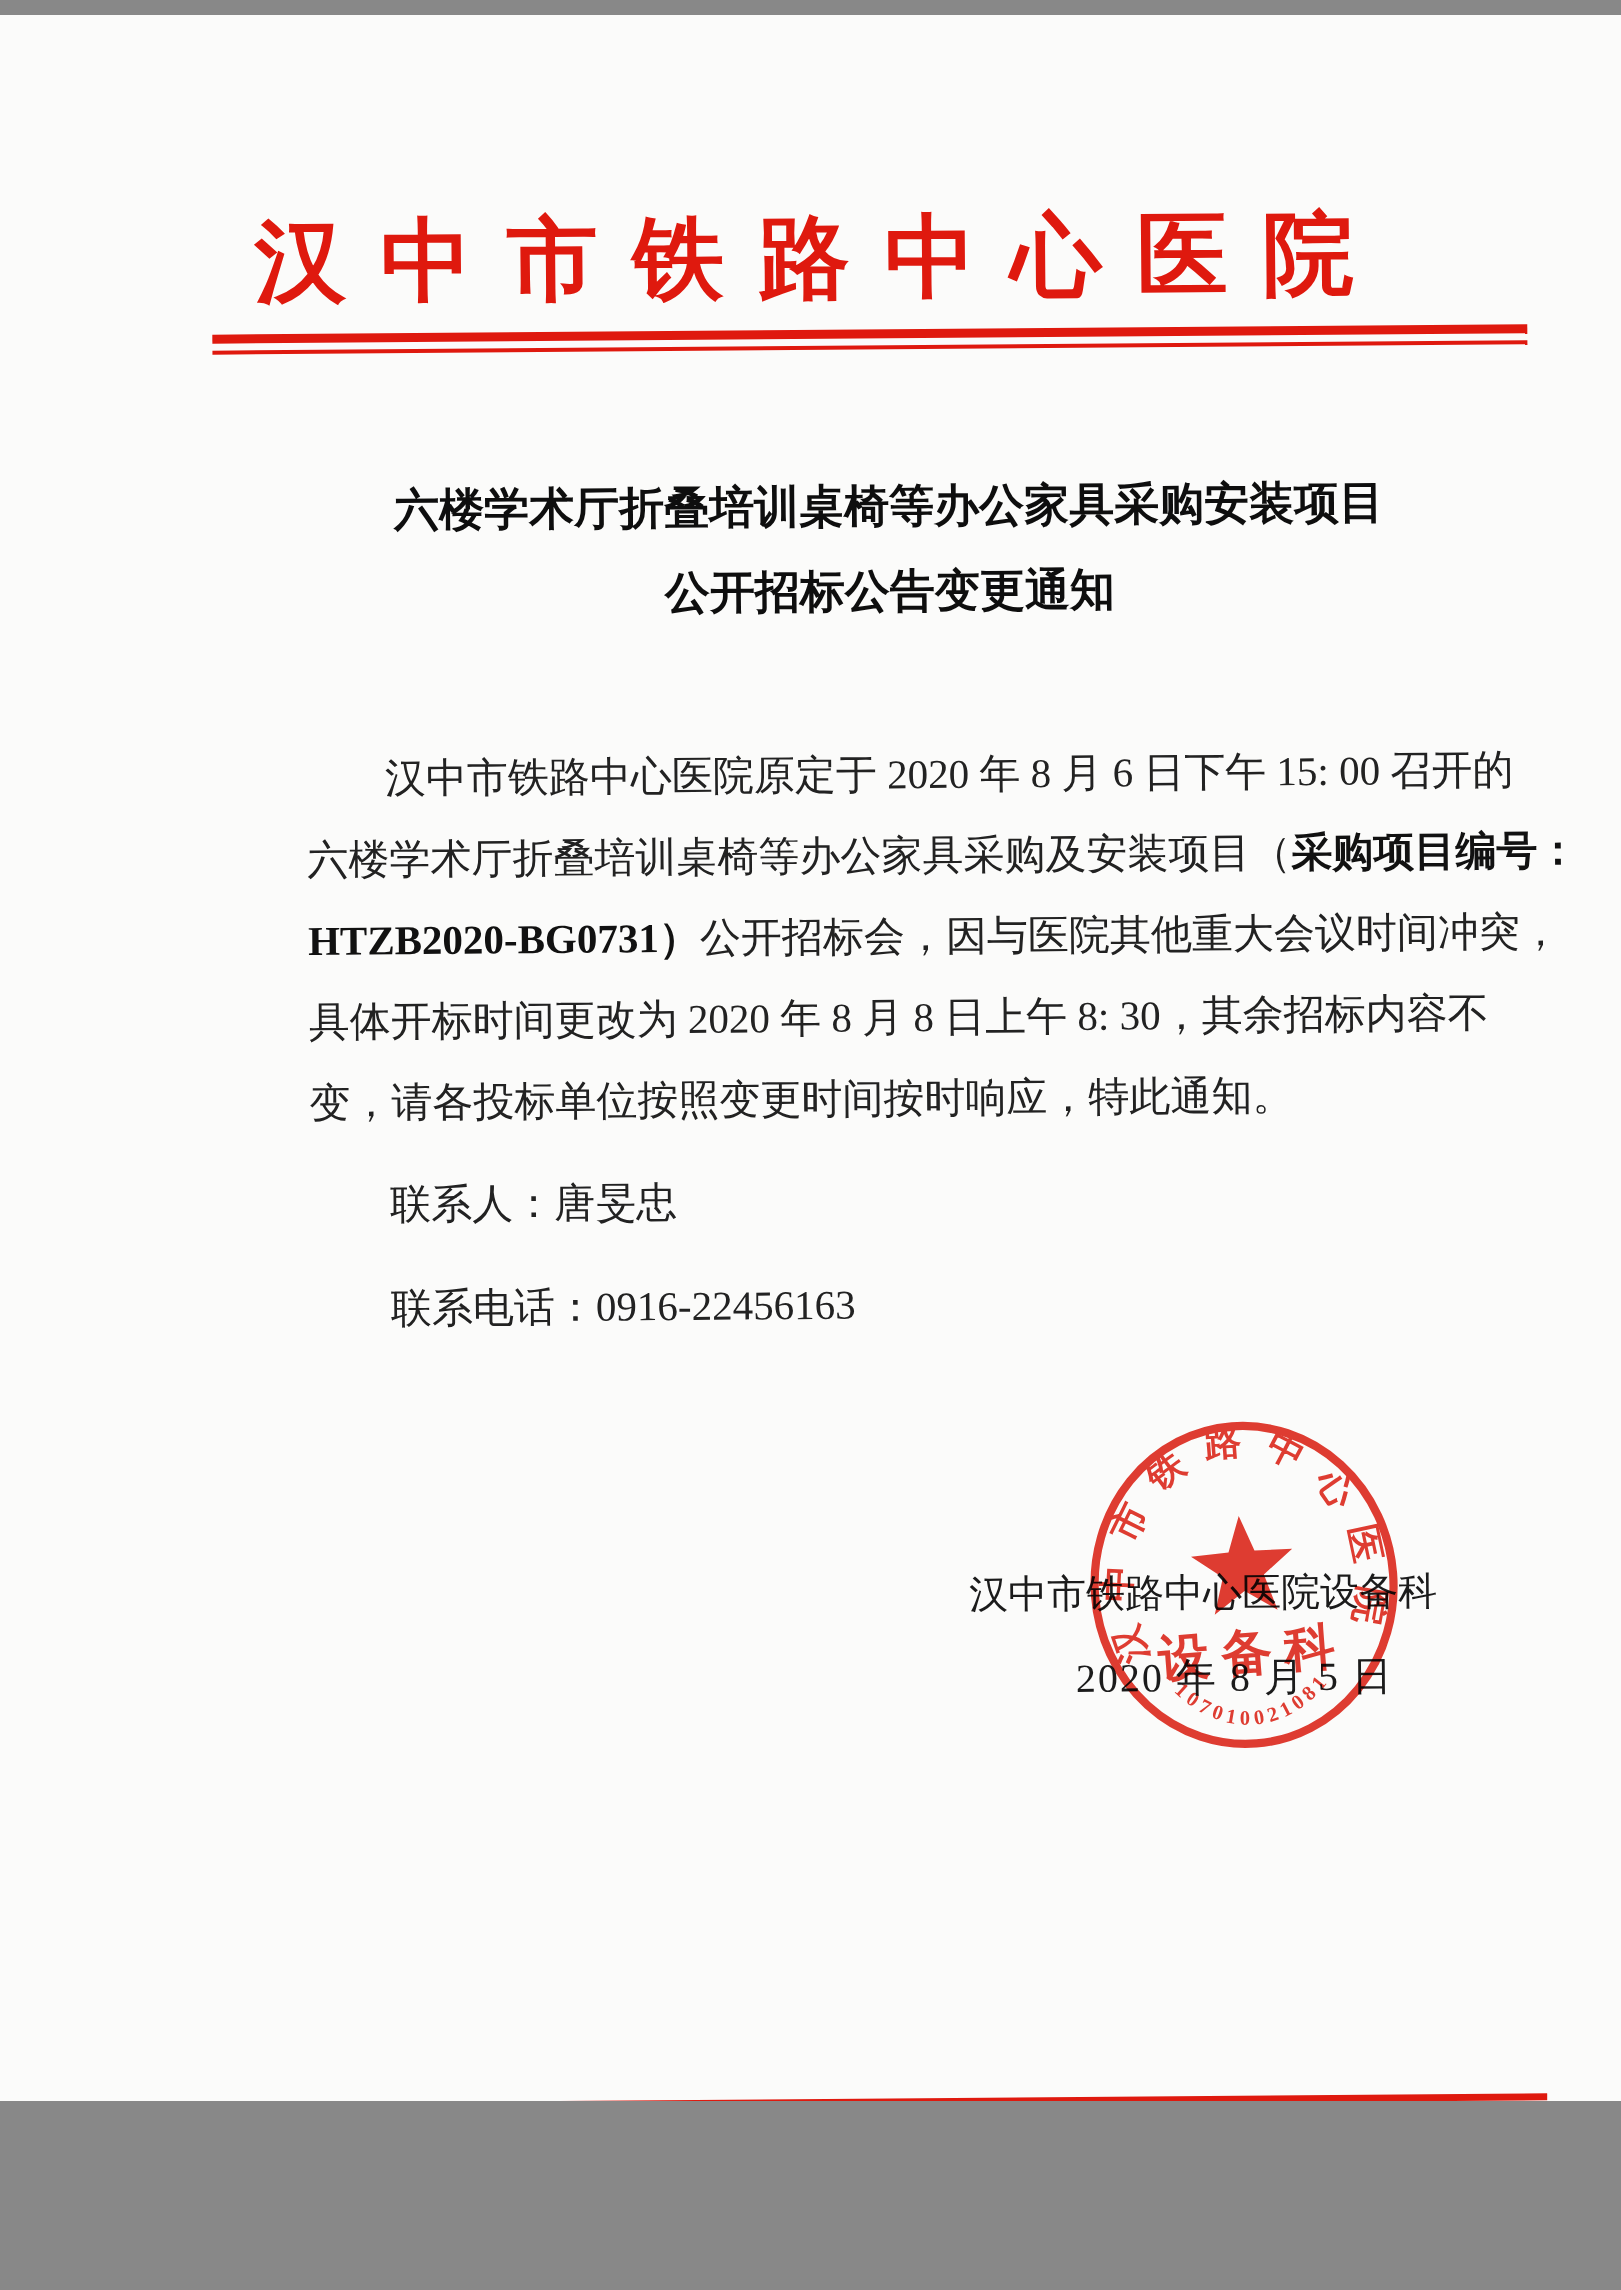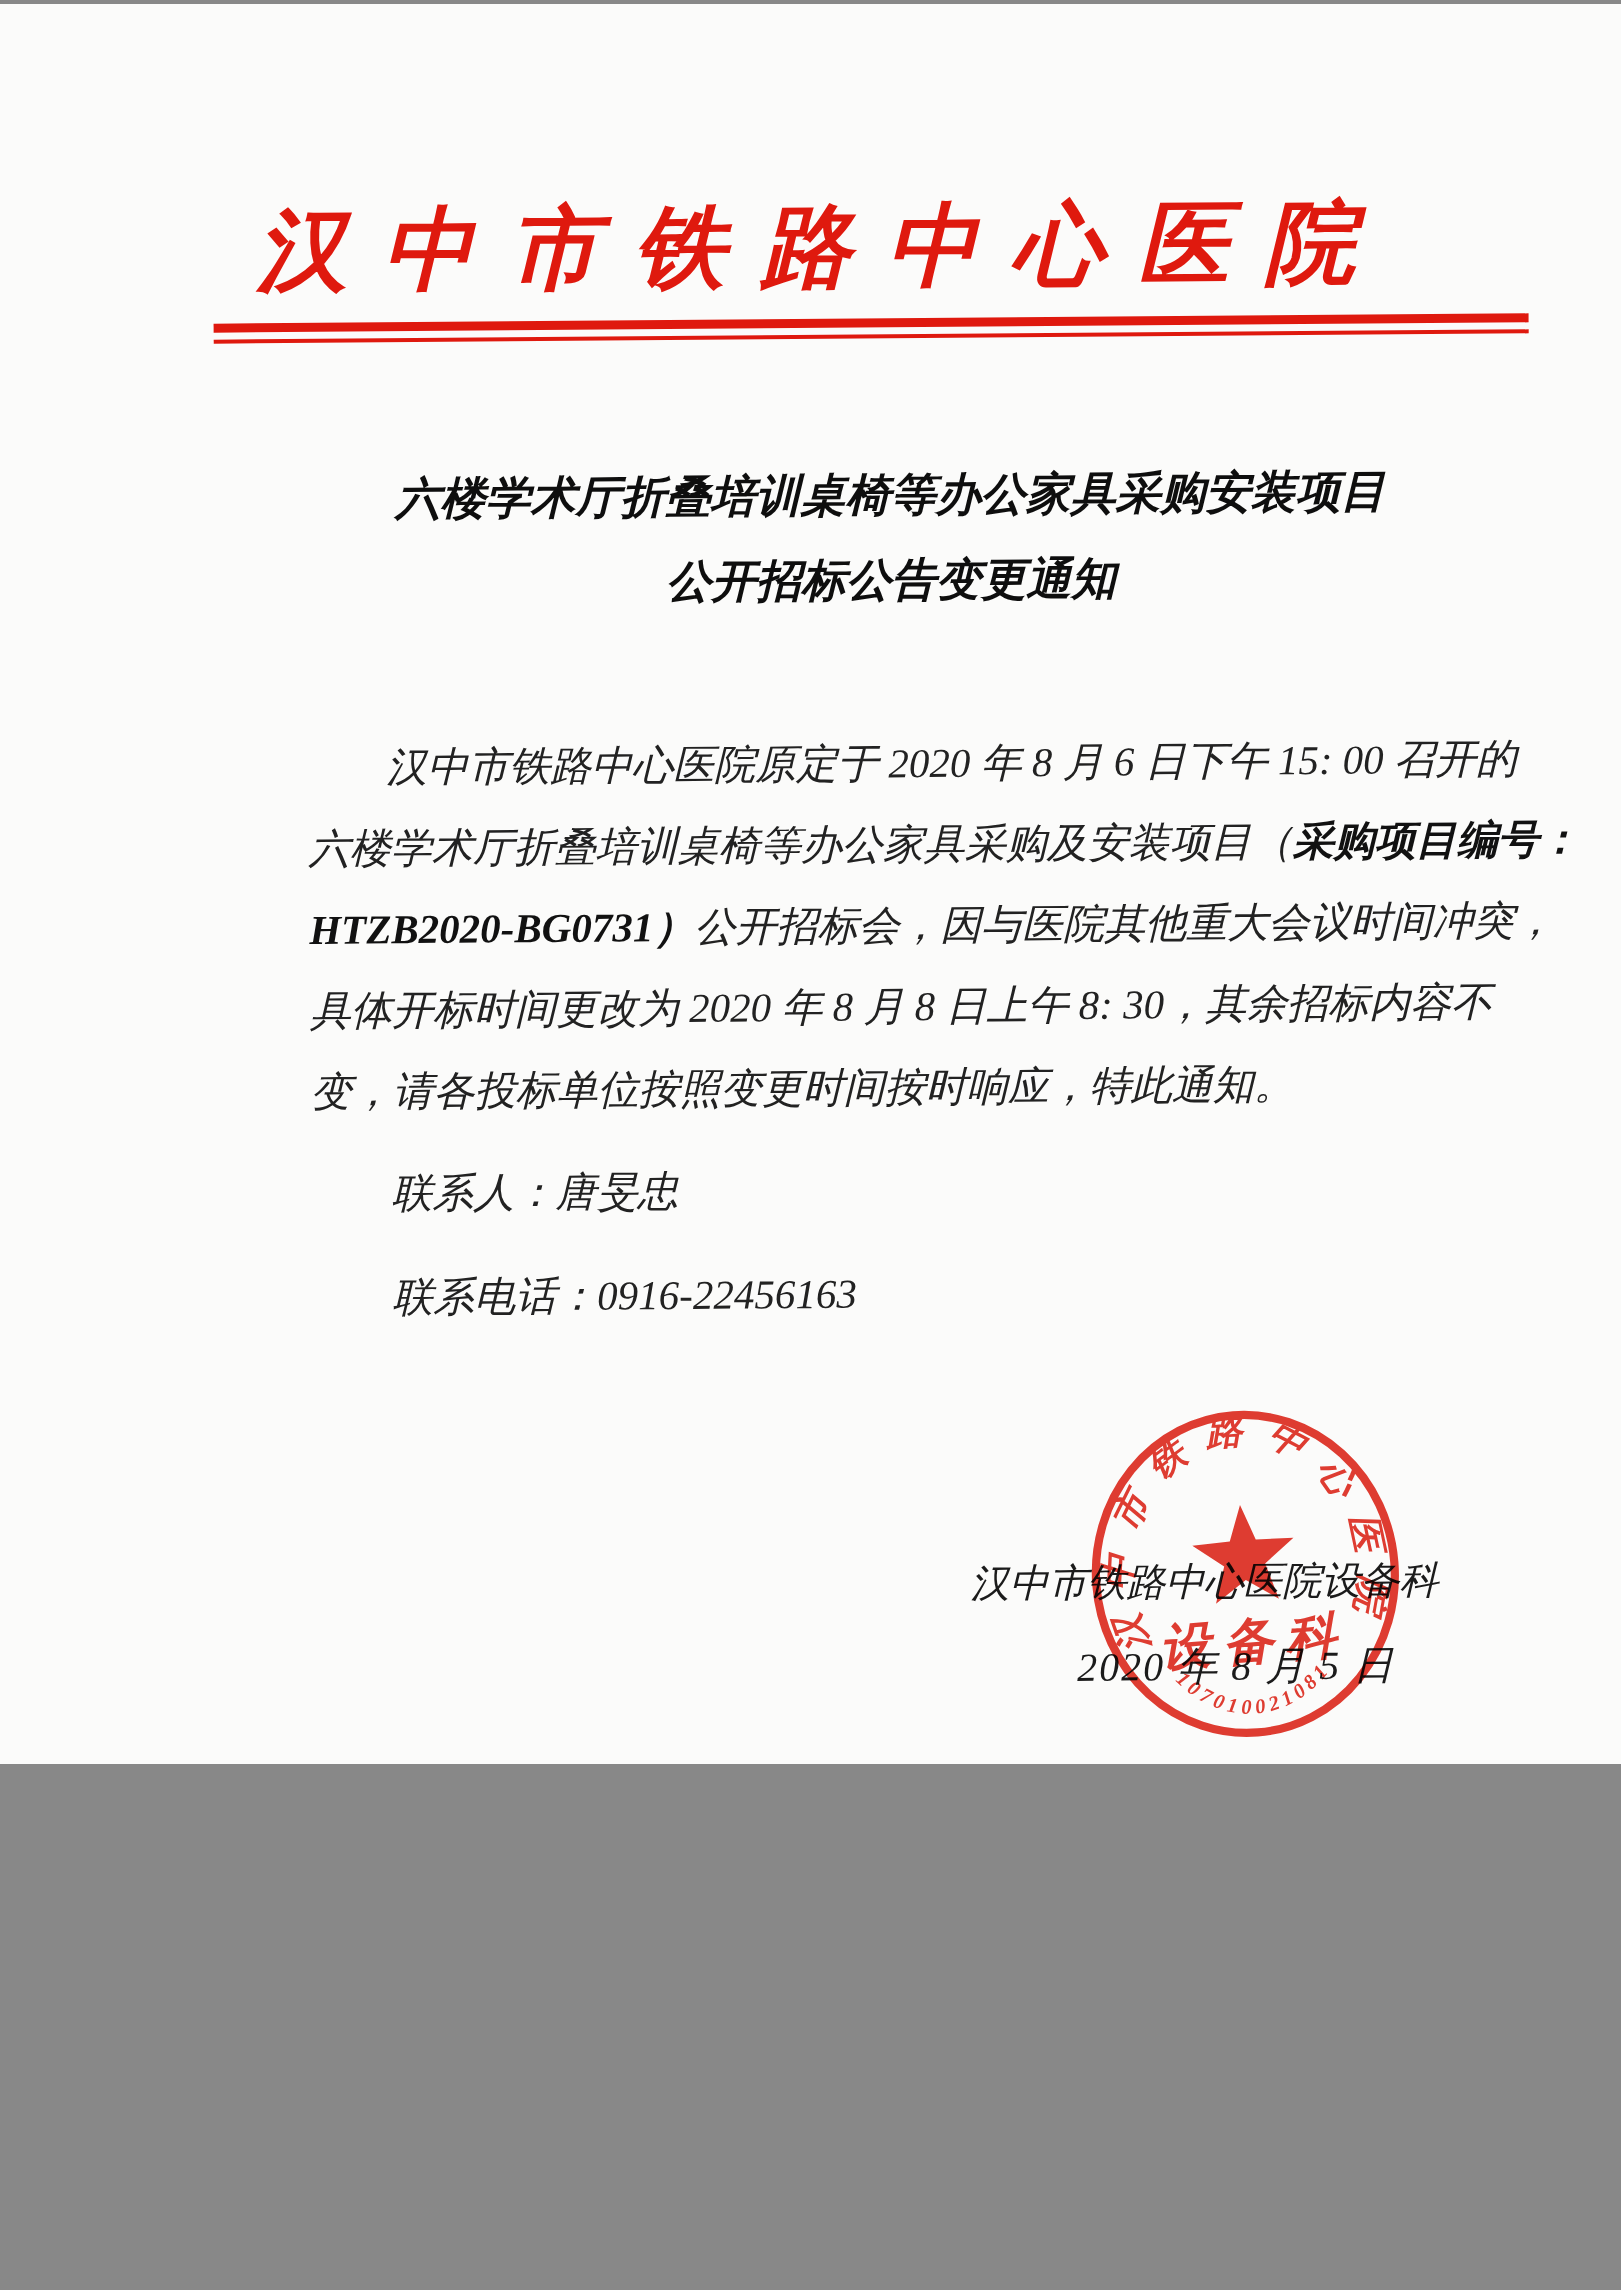--- a/index.html
+++ b/index.html
@@ -1,24 +1,23 @@
 <!DOCTYPE html>
 <html style="--accent-red: #df190e; --seal-red: #dc3024; --ink: #1d1d1d;"><head>
 <meta charset="utf-8">
 <style>
   html,body{margin:0;padding:0;background:#888;}
   .page{
     position:relative;
-    width:1621px;height:1760px;
-    margin:4px auto;
+    width:1621px;height:2086px;
+    margin:15px auto;
     background:#fbfbfa;
     overflow:hidden;
     font-family:"Liberation Serif","DejaVu Serif",serif;
     color:var(--ink,#1d1d1d);
-    font-style:italic;
   }
   
   .top-shade{
     position:absolute;top:0;left:620;width:1034;height:30;
     background:linear-gradient(180deg,rgba(75,75,95,.6) 0%,rgba(110,110,135,.25) 30%,rgba(140,140,160,.08) 60%,rgba(0,0,0,0) 100%);
     pointer-events:none;
   }
   .bottom-band{
     position:absolute;top:2040;left:510;width:230;height:297;
     background:linear-gradient(90deg,rgba(0,0,0,0) 0%,rgba(90,90,105,.07) 30%,rgba(90,90,105,.07) 70%,rgba(0,0,0,0) 100%);

